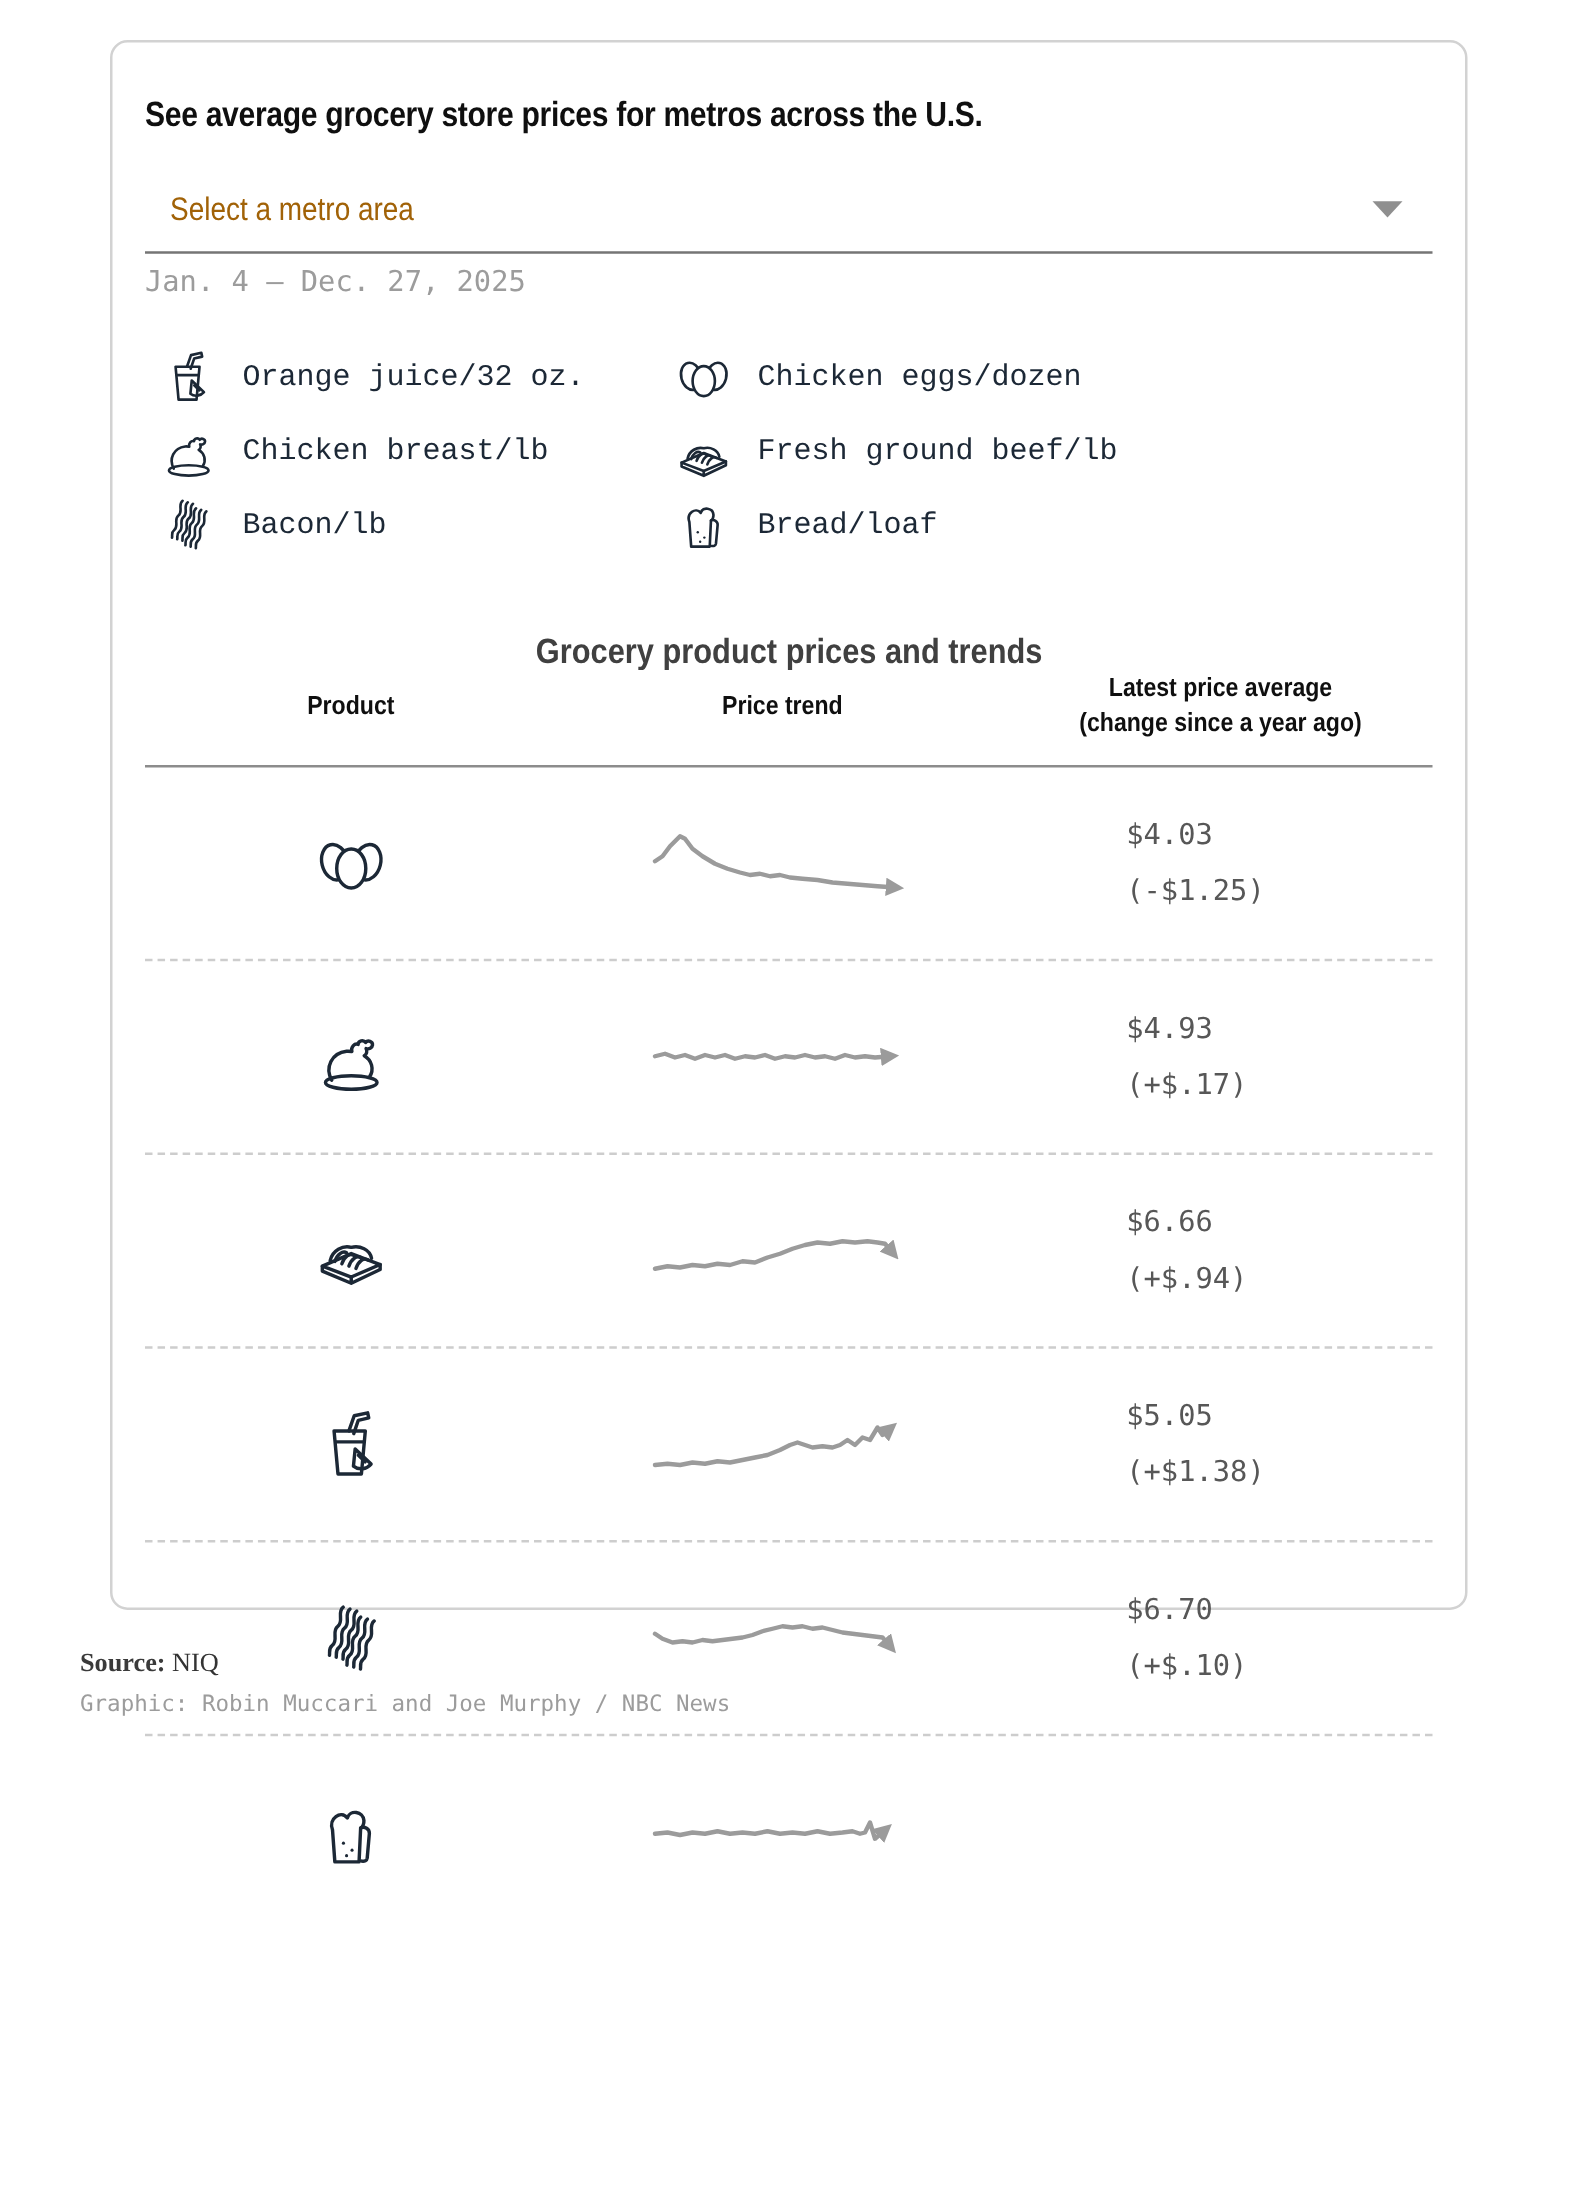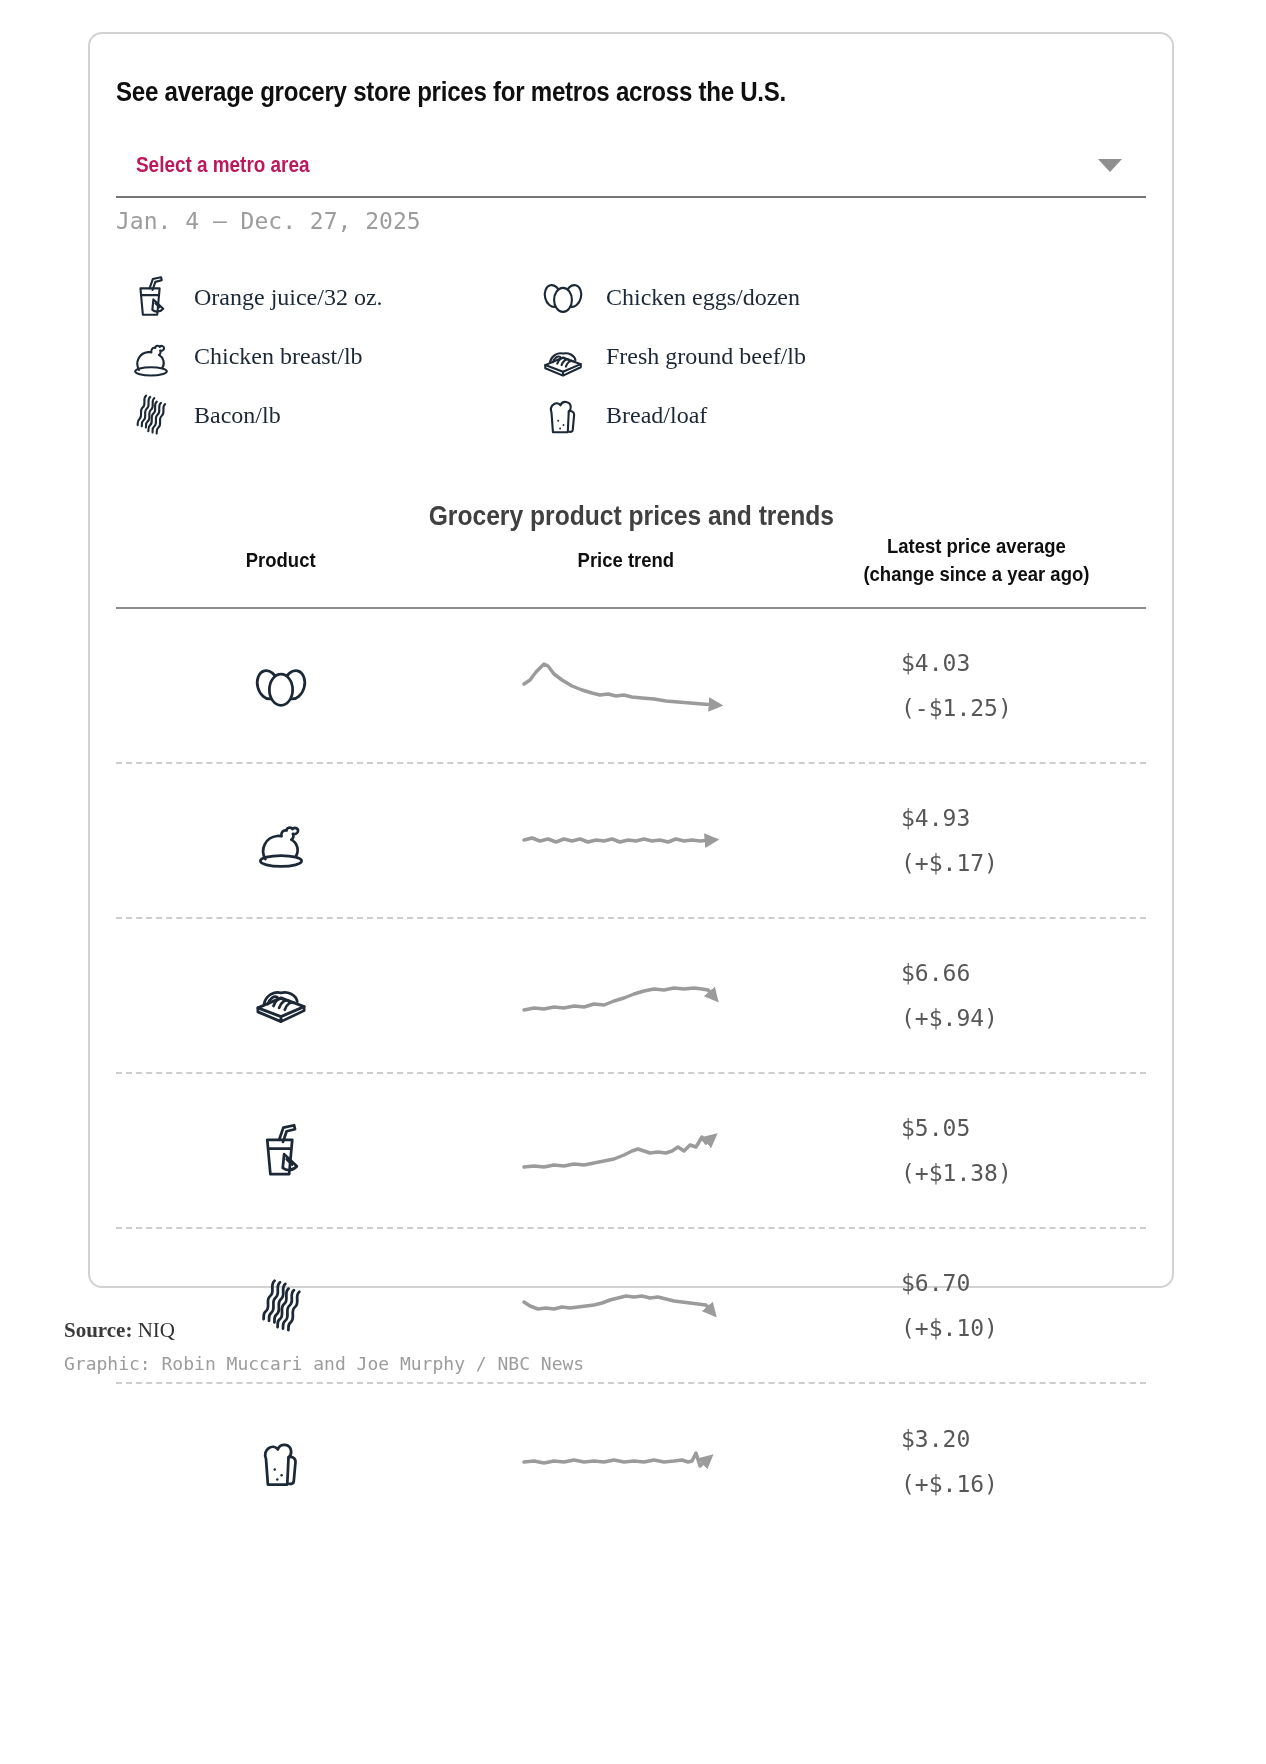--- a/index.html
+++ b/index.html
@@ -4,29 +4,29 @@
 <style>
   html,body{margin:0;padding:0;background:#fff;}
   body{width:1266px;min-height:1764px;font-family:"Liberation Sans",sans-serif;color:#111;}
   .card{box-sizing:border-box;margin:32px 0 0 88px;width:1086px;height:1256px;
         border:2px solid #d2d2d2;border-radius:14px;padding:26px 26px 0;background:#fff;}
   .cond{display:inline-block;transform:scaleX(.86);transform-origin:0 50%;white-space:nowrap;}
   .cond-c{display:inline-block;transform:scaleX(.88);transform-origin:50% 50%;}
   .title{font-size:28px;font-weight:bold;letter-spacing:-.3px;color:#0f0f0f;margin-top:16px;}
   .select-wrap{margin-top:44px;padding:0 24px 18px 20px;border-bottom:2px solid #757575;
         display:flex;align-items:center;justify-content:space-between;cursor:pointer;}
-  .select-label{font-size:22px;font-weight:bold;color:#be185d;}
+  .select-label{font-size:26px;font-weight:normal;color:#a16207;}
   .chev{width:0;height:0;border-left:12px solid transparent;border-right:12px solid transparent;
         border-top:13px solid #8f8f8f;}
   .daterange{margin-top:10px;font-family:"DejaVu Sans Mono",monospace;font-size:23px;color:#9c9c9c;}
   .legend{margin-top:40px;display:grid;grid-template-columns:412px 1fr;row-gap:13px;column-gap:0;}
   .legend-item{display:flex;align-items:center;height:46px;margin-left:12px;}
   .icon-box{width:46px;height:46px;flex:0 0 46px;}
   .icon-box svg,.icon-lg svg{width:100%;height:100%;display:block;}
-  .legend-label{margin-left:20px;font-family:Liberation Serif, serif;font-size:24px;color:#1c2836;}
+  .legend-label{margin-left:20px;font-family:Liberation Mono, monospace;font-size:24px;color:#1c2836;}
   .tbl-title{margin-top:62px;text-align:center;font-size:28px;font-weight:bold;color:#404040;}
   .thead{display:grid;grid-template-columns:330px 360px 1fr;align-items:center;
         padding-bottom:20px;border-bottom:2px solid #8c8c8c;}
   .th{font-size:21px;font-weight:bold;color:#0f0f0f;text-align:center;line-height:1.32;}
   .trow{display:grid;grid-template-columns:330px 360px 1fr;align-items:center;height:153px;
         border-bottom:2px dashed #cdcdcd;}
   .trow.last{height:185px;border-bottom:none;padding-bottom:30px;box-sizing:border-box;}
   .tcell-prod{display:flex;justify-content:center;}
   .icon-lg{width:60px;height:60px;}
   .tcell-trend{display:flex;justify-content:center;}
@@ -298,24 +298,20 @@
               <circle cx="21" cy="38" r="1" fill="#1c2836" stroke="none"></circle>
             </g>
           </svg>
         </span>
       </div>
     <div class="tcell-trend">
         <svg class="spark" viewBox="0 0 212 52">
           <polyline points="4,26 14,25 24,27 34,25 44,26 54,24 64,26 74,25 84,26 94,24 104,26 114,25 124,26 134,24 144,26 154,25 162,24 168,26 172,25 176,17 180,30 188,23" fill="none" stroke="#9b9b9b" stroke-width="3.5" stroke-linecap="round" stroke-linejoin="round" marker-end="url(#spark-arrow)"></polyline>
         </svg>
       </div>
-    <div class="tcell-price">
-      <div>$3.20</div>
-      <div>(+$.16)</div>
-    </div>
   </div>
 </div>
 
 <div class="footer">
   <div class="source-line">
     <span class="source-label">Source:</span>
     <span>NIQ</span>
   </div>
   <div class="credit">Graphic: Robin Muccari and Joe Murphy / NBC News</div>
 </div>

